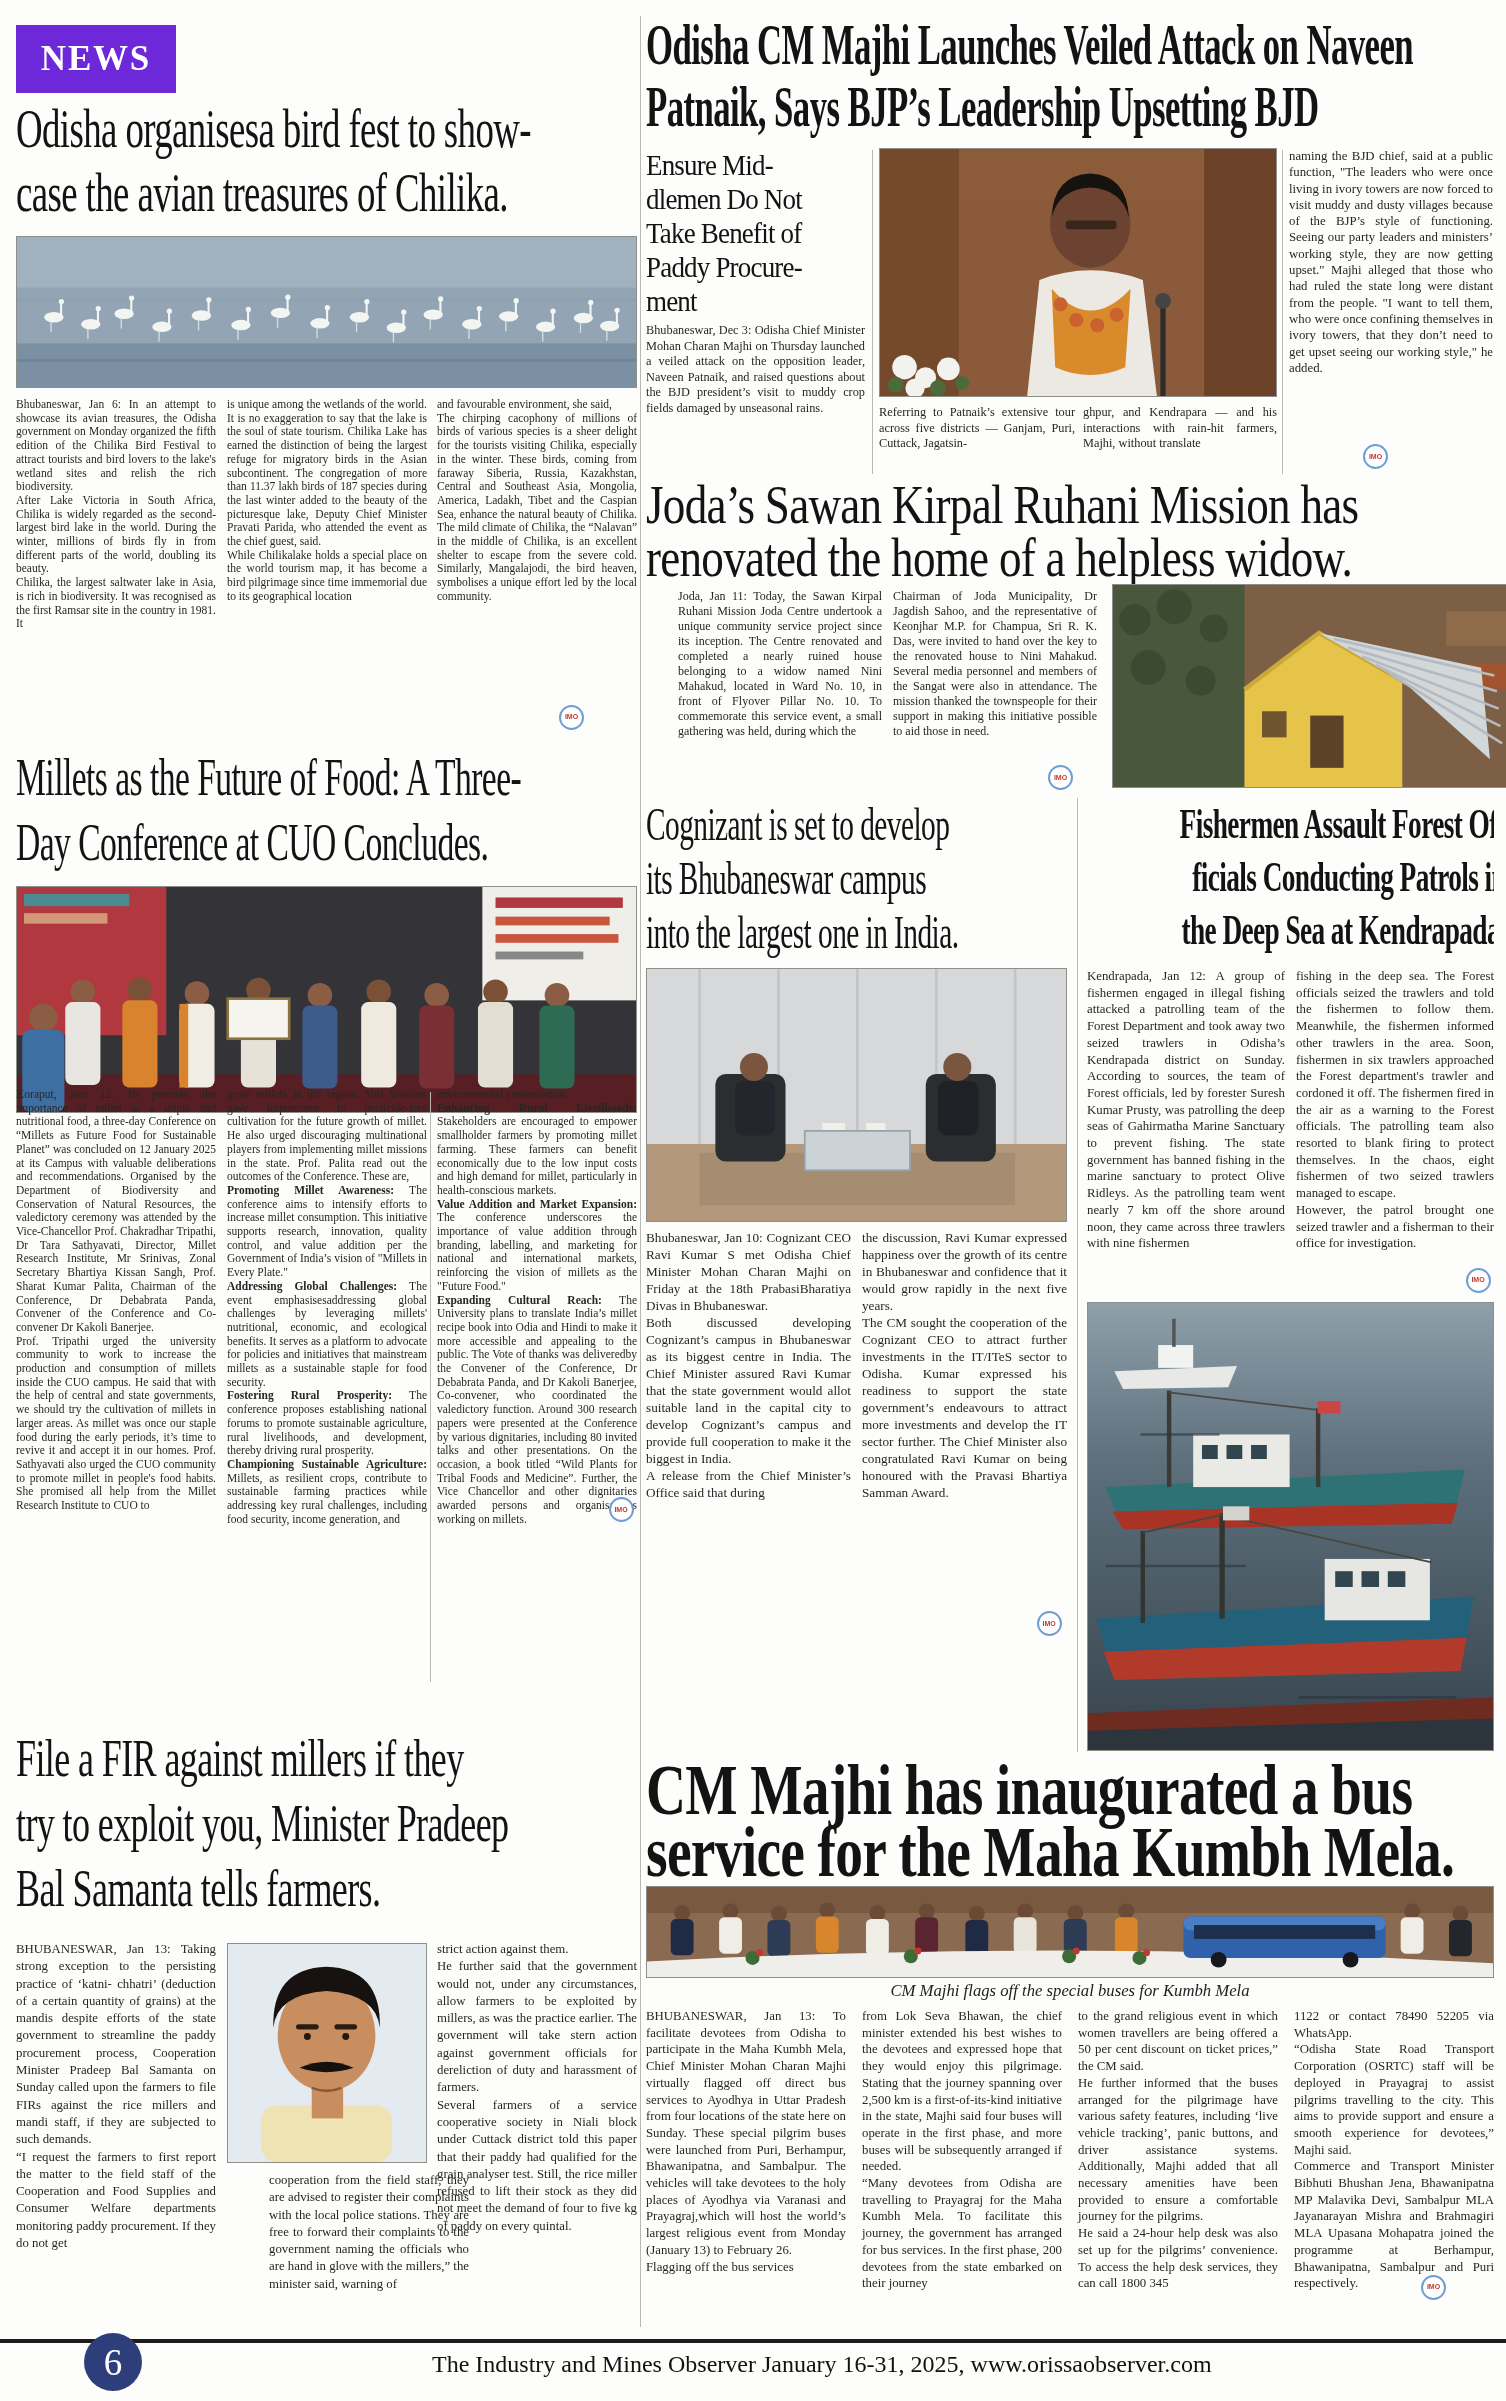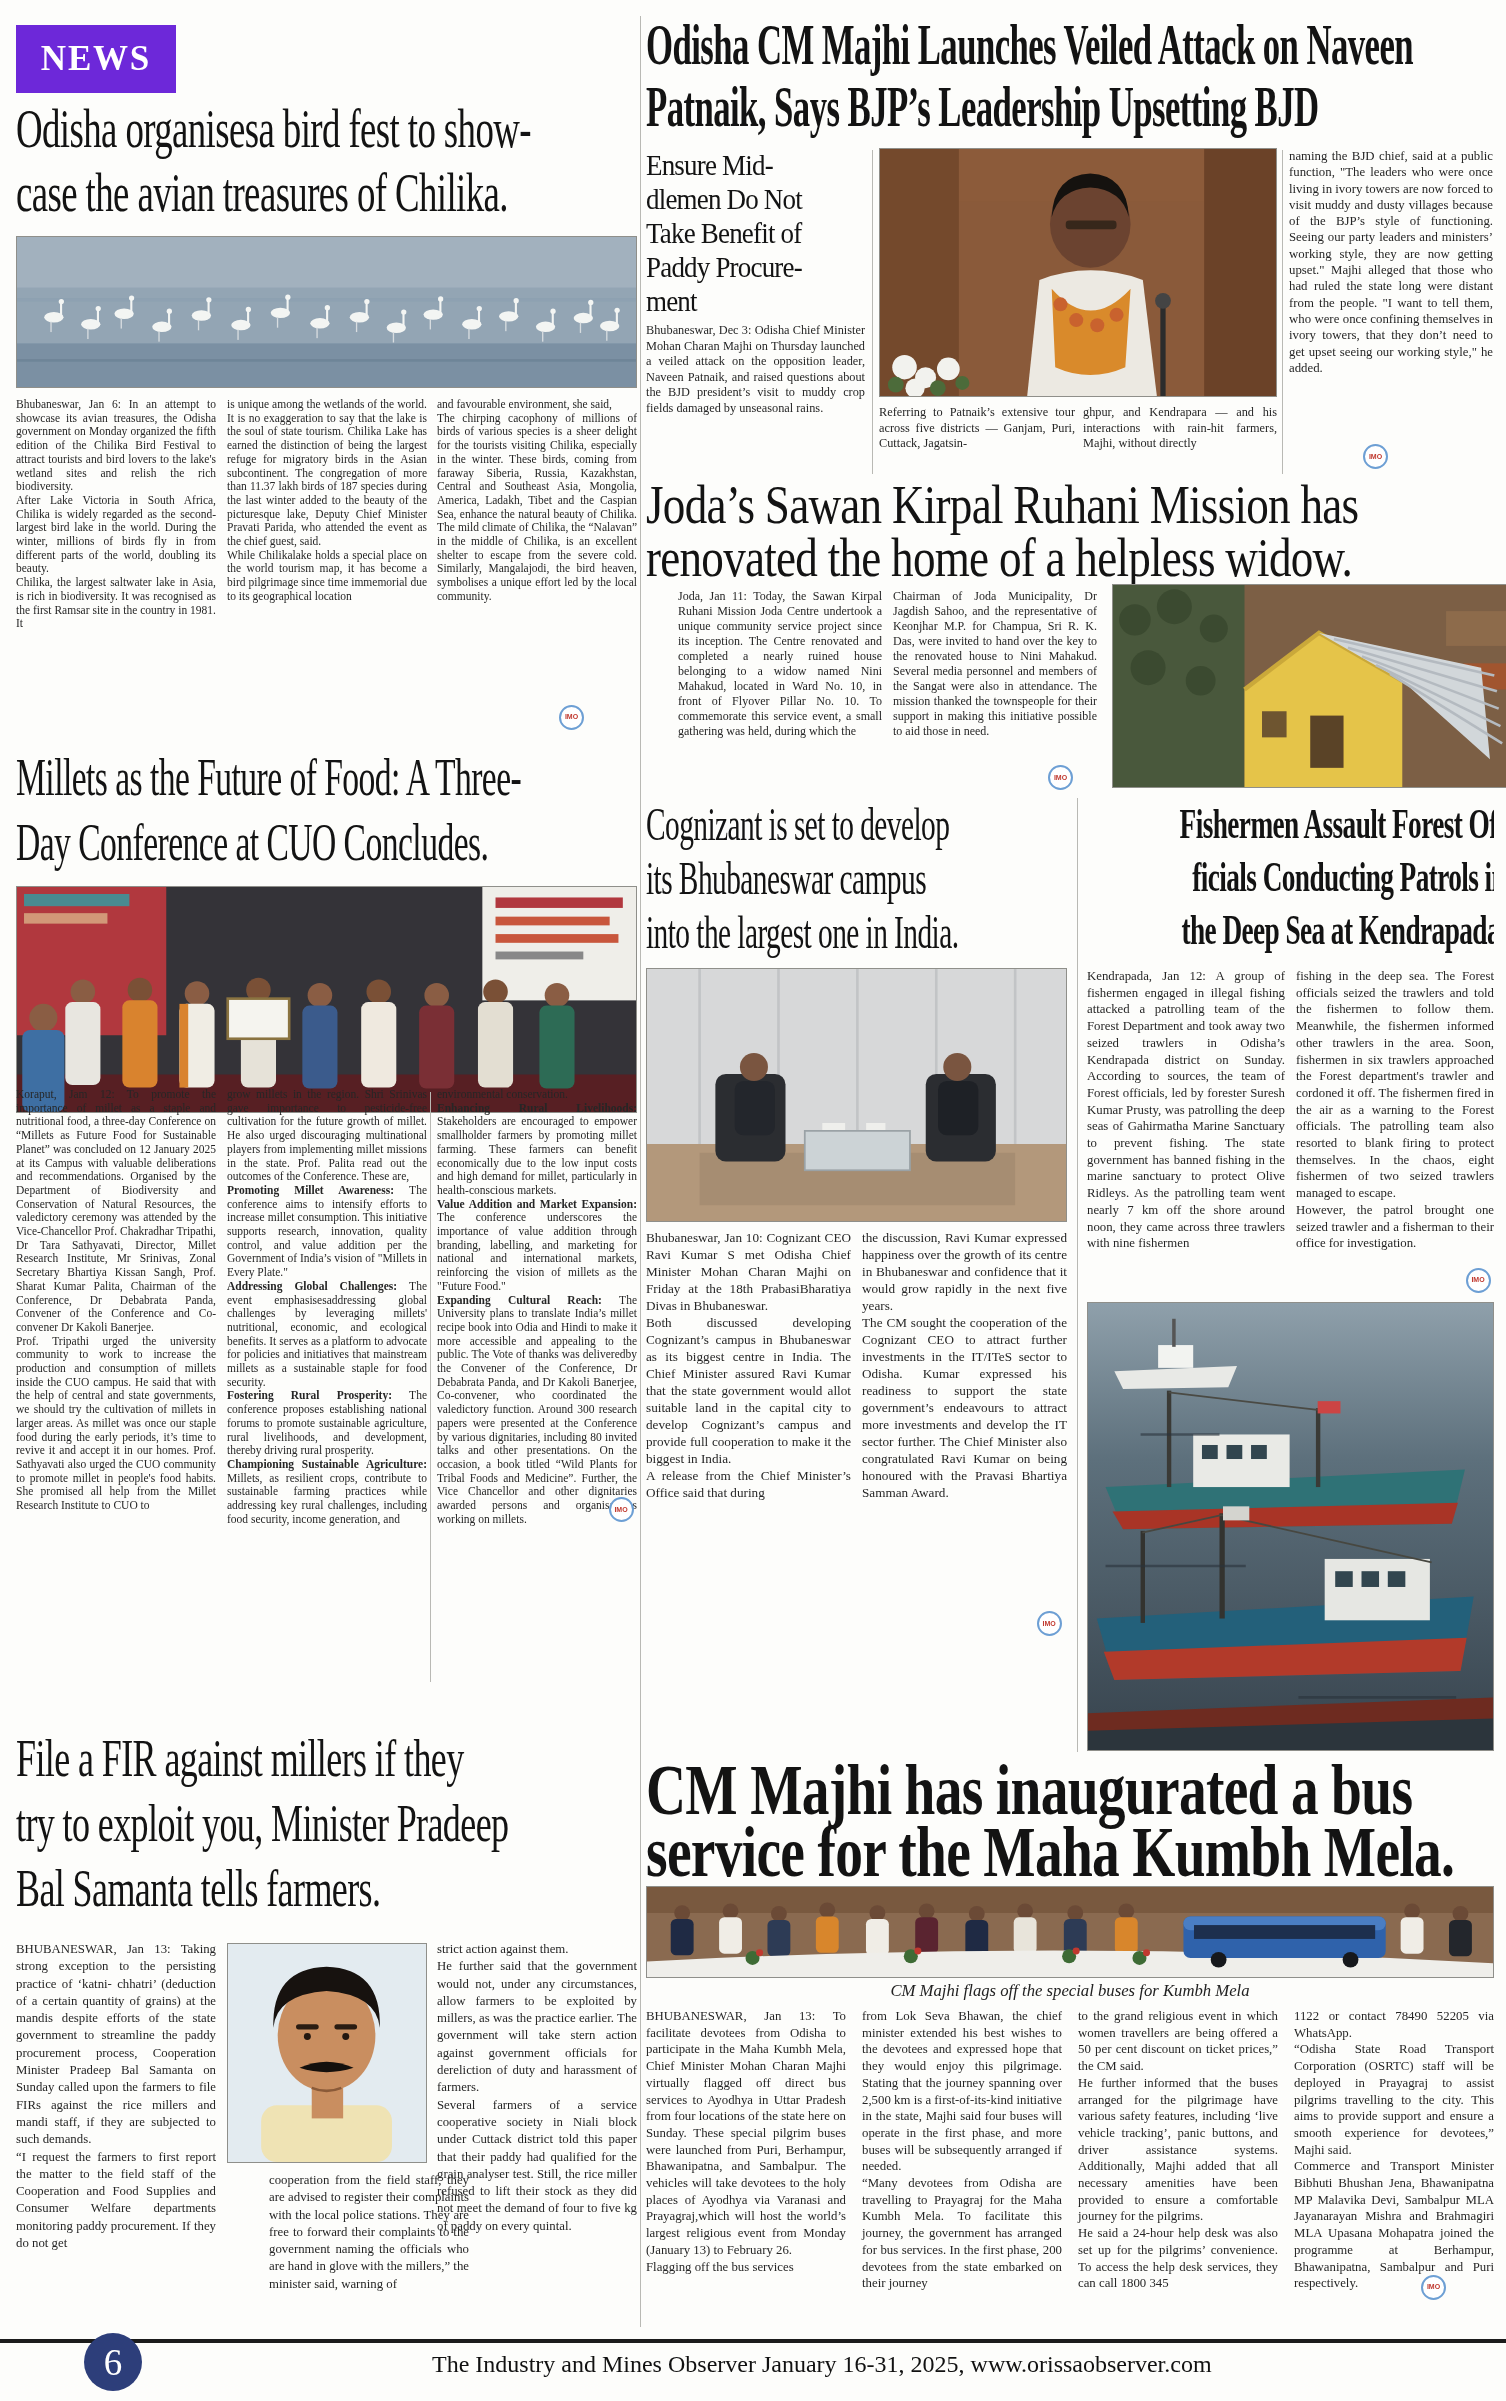--- a/index.html
+++ b/index.html
@@ -277,21 +277,21 @@
       <g fill="#4c6b3a">
           <circle cx="18" cy="270" r="9"></circle>
           <circle cx="66" cy="274" r="9"></circle>
           <circle cx="94" cy="268" r="8"></circle>
         </g>
     </svg>
     <div class="bodytext fs-cm" style="position:absolute;left:233px;top:257px;width:196px;height:69px;">
         <p>Referring to Patnaik’s extensive tour across five districts — Ganjam, Puri, Cuttack, Jagatsin-</p>
       </div>
     <div class="bodytext fs-cm" style="position:absolute;left:437px;top:257px;width:194px;height:69px;">
-        <p>ghpur, and Kendrapara — and his interactions with rain-hit farmers, Majhi, without directly</p>
+        <p>ghpur, and Kendrapara — and his interactions with rain-hit farmers, Majhi, without translate</p>
       </div>
     <div class="vrule" style="left:636px;top:1.8px;height:324px;"></div>
     <div class="col bodytext fs-cmc" style="left:643px;width:204px;height:328px;">
         <p>naming the BJD chief, said at a public function, "The leaders who were once living in ivory towers are now forced to visit muddy and dusty villages because of the BJP’s style of functioning. Seeing our party leaders and ministers’ working style, they are now getting upset." Majhi alleged that those who had ruled the state long were distant from the people. "I want to tell them, who were once confining themselves in ivory towers, that they don’t need to get upset seeing our working style," he added.</p>
       </div>
     <span class="imo" style="right:106px;bottom:7px;">
         <span>IMO</span>
       </span>
   </div>
 

